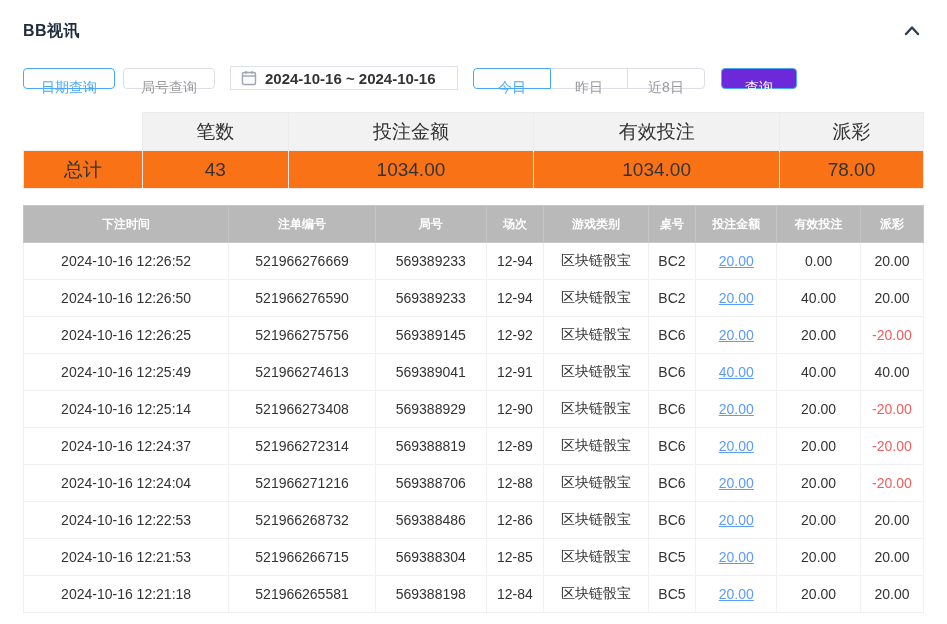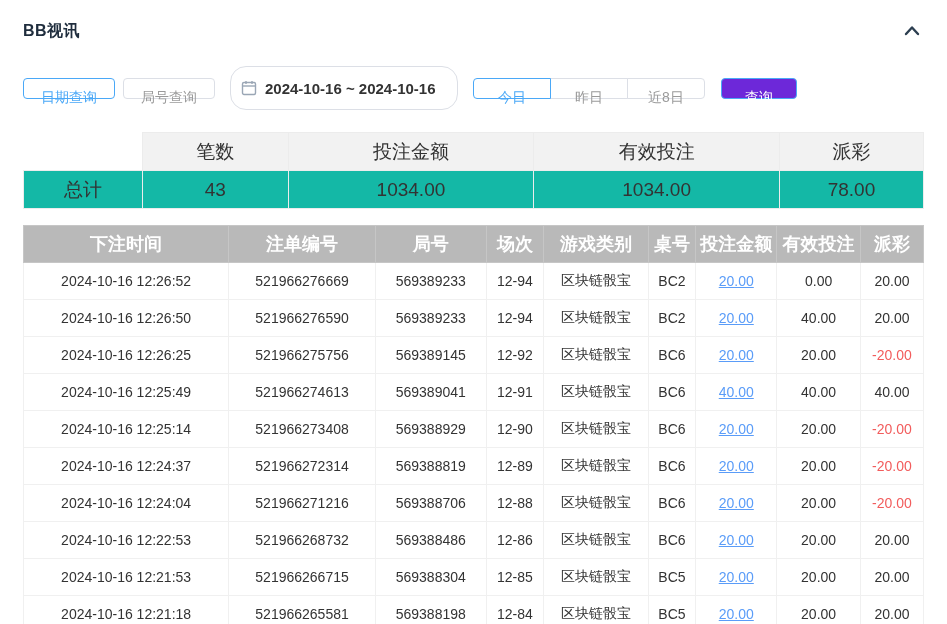--- a/index.html
+++ b/index.html
@@ -21,48 +21,48 @@
   .btn {
     height: 21px; padding: 0 17px; font-size: 14px; border-radius: 4px;
     background: #fff; border: 1px solid #dcdfe6; color: #9a9a9a; cursor: pointer;
     font-family: inherit; line-height: 36px;
   }
   .btn.outline-active { border-color: #4aa8f7; color: #4aa8f7; }
   .btn.primary { background: #6d28d9; border: 1px solid #4aa8f7; color: #fff; width: 76px; padding: 0; margin-left: 16px; }
   .btn + .btn { margin-left: 8px; text-align: right; }
 
   .date-input {
-    display: flex; align-items: center; height: 44px; width: 228px;
-    border: 1px solid #dcdfe6; border-radius: 16px; margin-left: 15px;
+    display: flex; align-items: center; height: 24px; width: 228px;
+    border: 1px solid #dcdfe6; border-radius: 0; margin-left: 15px;
     padding: 0 10px; cursor: pointer; background: #fff;
   }
   .date-input .cal { margin-right: 8px; display: flex; }
   .date-input .date-text { font-size: 15px; font-weight: bold; color: #333; white-space: nowrap; }
 
   .seg-group { display: flex; margin-left: 15px; }
   .seg-group .btn { border-radius: 0; margin-left: -1px; width: 78px; padding: 0; text-align: center; }
   .seg-group .btn:first-child { border-radius: 4px 0 0 4px; margin-left: 0; }
   .seg-group .btn:last-child { border-radius: 0 4px 4px 0; }
   .seg-group .btn.outline-active { position: relative; z-index: 1; }
 
   
   table { border-collapse: collapse; width: 901px; table-layout: fixed; }
   .summary-table { margin-top: 22px; }
   .summary-table th, .summary-table td {
     height: 38px; text-align: center; font-size: 19px; font-weight: normal;
     border: 1px solid #ececec;
   }
   .summary-table th { background: #f2f2f2; color: #333; }
   .summary-table th.blank { background: #fff; border-left-color: #fff; border-top-color: #fff; }
-  .summary-table td { background: #14b8a6; color: #333; }
+  .summary-table td { background: #f97316; color: #333; }
 
   
   .bet-table { margin-top: 16px; }
   .bet-table th {
-    background: #b9b9b9; color: #fff; font-size: 18px; font-weight: bold;
+    background: #b9b9b9; color: #fff; font-size: 12px; font-weight: bold;
     height: 37px; text-align: center; border: 1px solid #c6c6c6;
   }
   .bet-table td {
     height: 37px; text-align: center; font-size: 14px; color: #333;
     border: 1px solid #f0f0f0; background: #fff;
   }
   .bet-table td.negative { color: #f25c5c; }
   .bet-table a { color: #5a9cf8; text-decoration: underline; }
 </style>
 </head>

